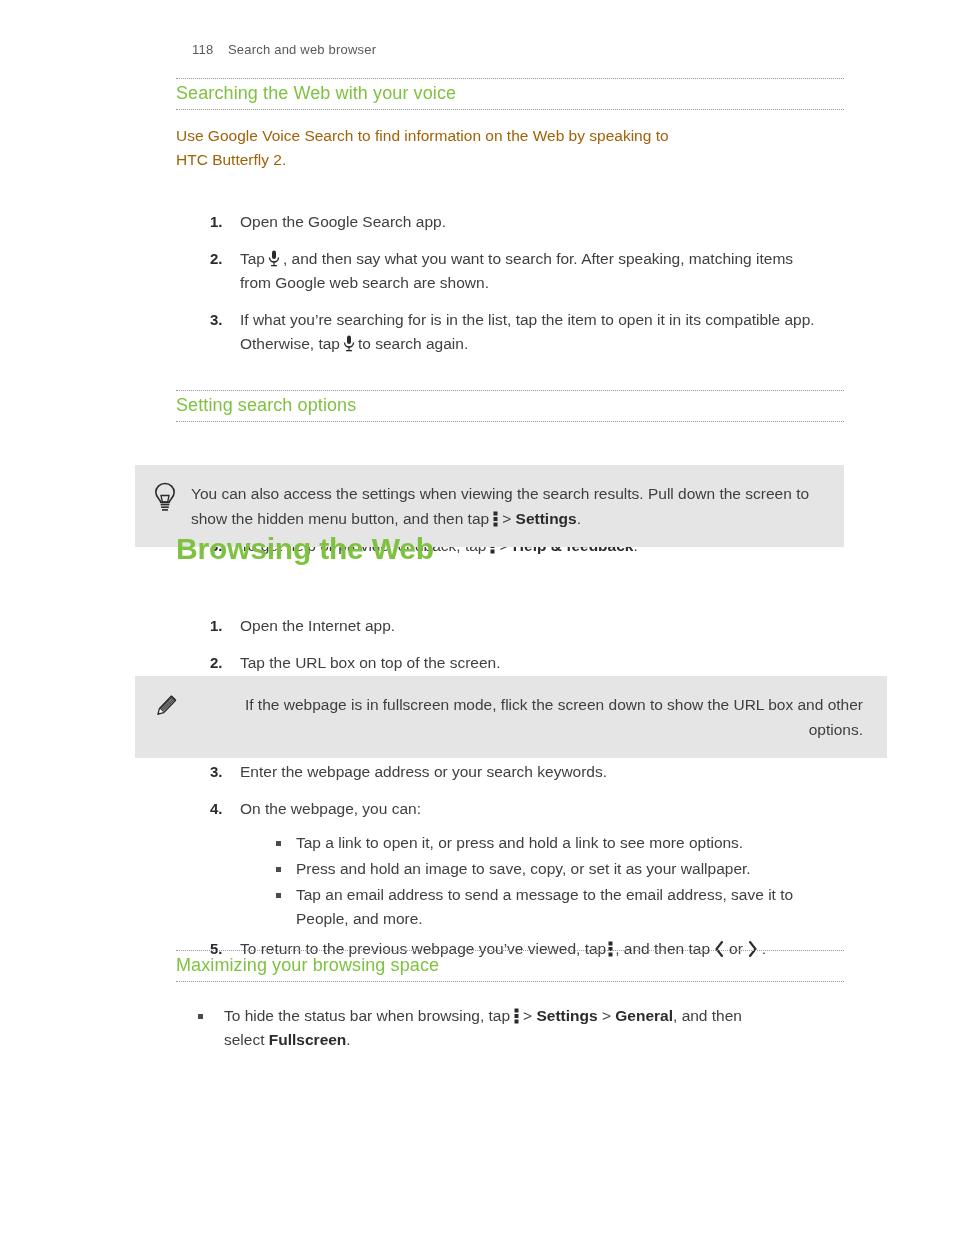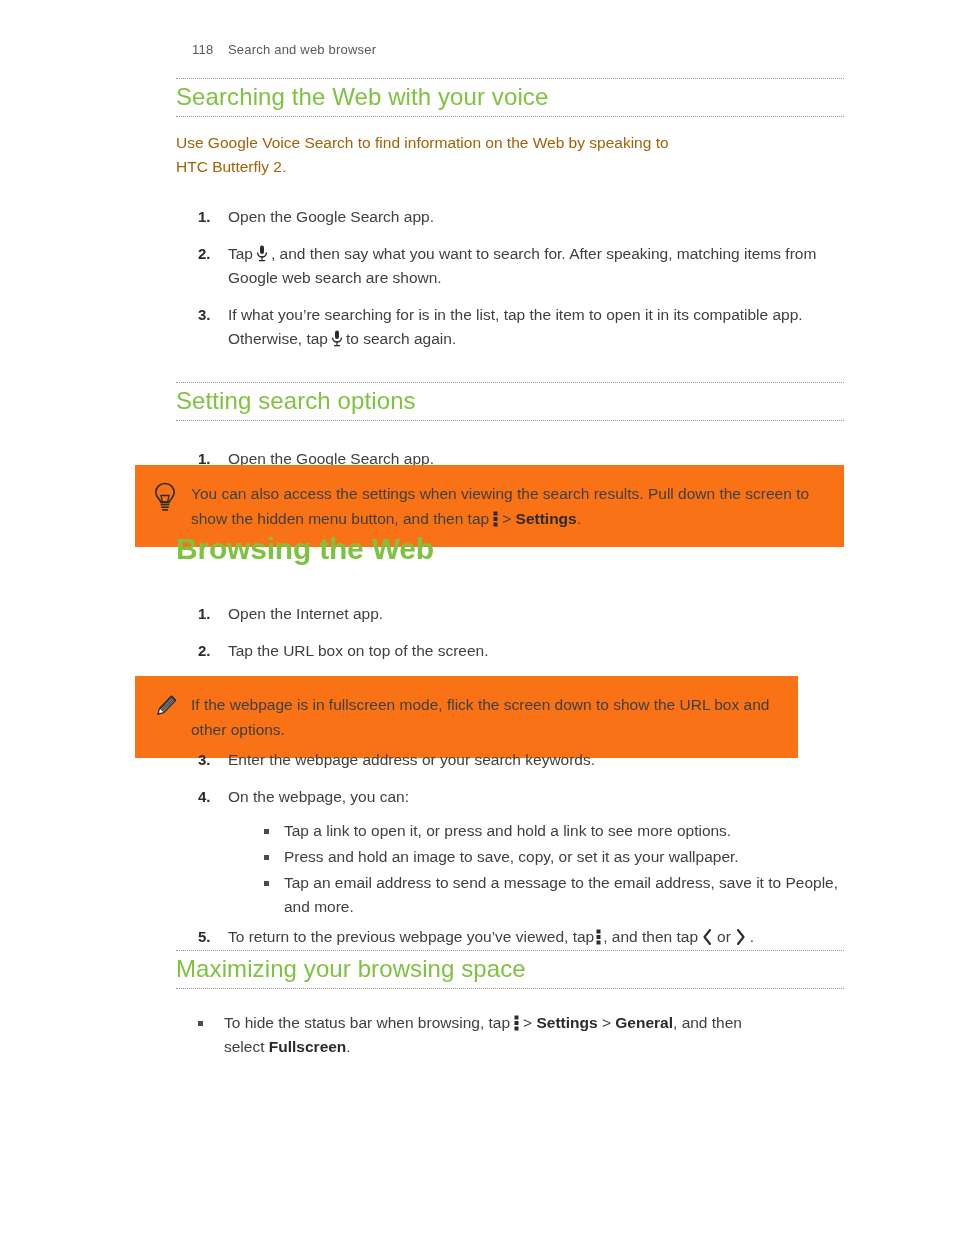--- a/index.html
+++ b/index.html
@@ -48,21 +48,21 @@
   
   .rule {
     height: 0;
     border-top: 1px dotted #9a9a9a;
     line-height: 0;
     font-size: 0;
   }
   h2.sub {
     margin: 0;
     padding: 4px 0 5px 0;
-    font-size: 24px;
+    font-size: 18px;
     font-weight: 400;
     color: #7fc241;
     letter-spacing: .1px;
   }
   h1.major {
     margin: 0;
     font-size: 30px;
     font-weight: 700;
     color: #7fc241;
     letter-spacing: -.2px;
@@ -72,21 +72,21 @@
   p.body {
     margin: 0;
     font-size: 15.5px;
     line-height: 24px;
     color: #a16207;
   }
   b, .bold { font-weight: 700; color: #2b2b2b; }
 
   
   ol.steps {
-    margin: 4px;
+    margin: 16px;
     padding: 0;
     list-style: none;
     counter-reset: step;
   }
   ol.steps > li {
     position: relative;
     padding-left: 48px;
     margin-bottom: 13px;
     font-size: 15.5px;
     line-height: 24px;
@@ -129,21 +129,21 @@
   ul.bul.outer { margin: 0; }
   ul.bul.outer > li {
     padding-left: 48px;
     margin-bottom: 12px;
   }
   ul.bul.outer > li::before { left: 22px; }
 
   
   .callout {
     position: relative;
-    background: #f97316;
+    background: #e5e5e5;
     box-sizing: border-box;
     padding: 16px 24px 16px 56px;
     margin: 0;
   }
   .callout .cotext {
     font-size: 15.5px;
     line-height: 25px;
     color: #3f3f3f;
   }
   .callout .coicon {
@@ -259,21 +259,21 @@
     <ol class="steps">
       <li>
         <span>Open the Internet app.</span>
       </li>
       <li>
         <span>Tap the URL box on top of the screen.</span>
       </li>
     </ol>
   </div>
 
-  <div class="callout" style="position:absolute; left:135px; top:676px; width:663px;">
+  <div class="callout" style="position:absolute; left:135px; top:676px; width:752px;text-align:right;">
     <span class="coicon">
       <svg width="28" height="30" viewBox="0 0 28 30">
         <g transform="rotate(44 14 15)">
           <path d="M11 3 h6 v17 l-3 5 -3-5 z" fill="#ffffff" stroke="#2b2b2b" stroke-width="1.3"></path>
           <rect x="11" y="3" width="6" height="17" fill="none"></rect>
           <line x1="11.8" y1="3" x2="11.8" y2="20" stroke="#2b2b2b" stroke-width="1"></line>
           <line x1="13.1" y1="3" x2="13.1" y2="20" stroke="#2b2b2b" stroke-width="1"></line>
           <line x1="14.4" y1="3" x2="14.4" y2="20" stroke="#2b2b2b" stroke-width="1"></line>
           <line x1="15.7" y1="3" x2="15.7" y2="20" stroke="#2b2b2b" stroke-width="1"></line>
           <path d="M11 3 h6 v-1 h-6 z" fill="#2b2b2b"></path>

